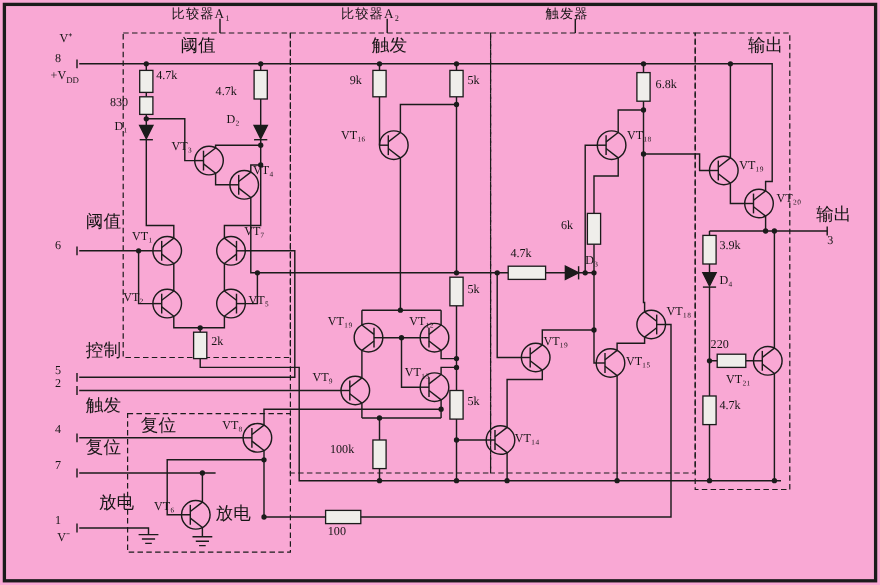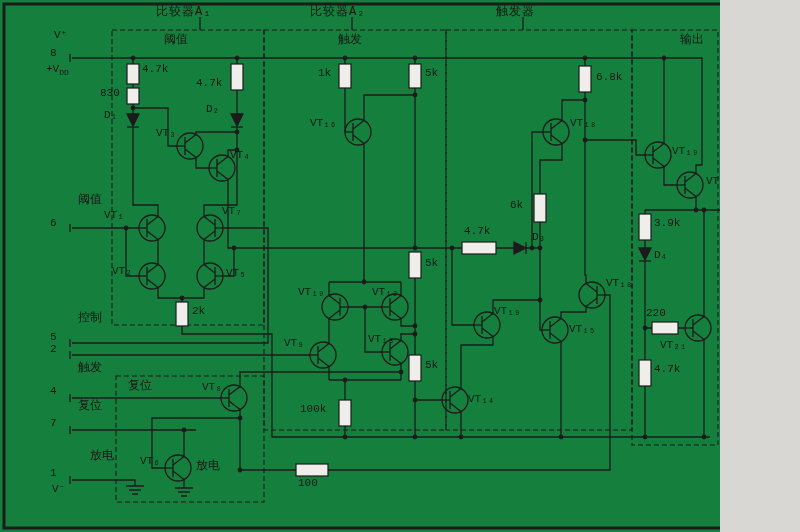--- a/index.html
+++ b/index.html
@@ -1,19 +1,19 @@
 <!DOCTYPE html>
 <html><head>
 <meta charset="utf-8">
 <style>
   html,body{margin:0;padding:0;background:#d8d7d3;}
-  #figure{position:relative;width:720px;height:532px;background:#15803d;overflow:hidden;
-          font-family:Liberation Mono, monospace;}
+  #figure{position:relative;width:800px;height:532px;background:#f9a8d4;overflow:hidden;
+          font-family:Liberation Serif, serif;}
   .lbl{position:absolute;font-size:11px;color:#151515;white-space:nowrap;line-height:1;}
-  .cn{font-size:12px;}
+  .cn{font-size:16px;}
   .hdr{font-size:12px;letter-spacing:1px;}
   .lbl sub{font-size:8px;}
   svg{position:absolute;left:0;top:0;}
 </style>
 </head>
 <body>
 
 <div id="figure">
 
 <svg width="800" height="532" viewBox="0 0 800 532">
@@ -241,34 +241,34 @@
 <span class="lbl cn" style="left:90px;top:450px">放电</span>
 <span class="lbl" style="left:50px;top:468px">1</span>
 <span class="lbl" style="left:52px;top:484px">V⁻</span>
 <span class="lbl cn" style="left:742px;top:188px">输出</span>
 <span class="lbl" style="left:752px;top:214px">3</span>
 
 <span class="lbl" style="left:142px;top:64px">4.7k</span>
 <span class="lbl" style="left:100px;top:88px">830</span>
 <span class="lbl" style="left:196px;top:78px">4.7k</span>
 <span class="lbl" style="left:192px;top:306px">2k</span>
-<span class="lbl" style="left:318px;top:68px">1k</span>
+<span class="lbl" style="left:318px;top:68px">9k</span>
 <span class="lbl" style="left:425px;top:68px">5k</span>
 <span class="lbl" style="left:425px;top:258px">5k</span>
 <span class="lbl" style="left:425px;top:360px">5k</span>
 <span class="lbl" style="left:300px;top:404px">100k</span>
 <span class="lbl" style="left:464px;top:226px">4.7k</span>
 <span class="lbl" style="left:510px;top:200px">6k</span>
 <span class="lbl" style="left:596px;top:72px">6.8k</span>
 <span class="lbl" style="left:654px;top:218px">3.9k</span>
 <span class="lbl" style="left:646px;top:308px">220</span>
 <span class="lbl" style="left:654px;top:364px">4.7k</span>
 <span class="lbl" style="left:298px;top:478px">100</span>
 
-<span class="lbl" style="left:104px;top:210px">VT₁</span>
+<span class="lbl" style="left:120px;top:210px">VT₁</span>
 <span class="lbl" style="left:112px;top:266px">VT₂</span>
 <span class="lbl" style="left:156px;top:128px">VT₃</span>
 <span class="lbl" style="left:230px;top:150px">VT₄</span>
 <span class="lbl" style="left:226px;top:268px">VT₅</span>
 <span class="lbl" style="left:140px;top:456px">VT₆</span>
 <span class="lbl" style="left:222px;top:206px">VT₇</span>
 <span class="lbl" style="left:202px;top:382px">VT₈</span>
 <span class="lbl" style="left:284px;top:338px">VT₉</span>
 <span class="lbl" style="left:310px;top:118px">VT₁₆</span>
 <span class="lbl" style="left:298px;top:287px">VT₁₉</span>

